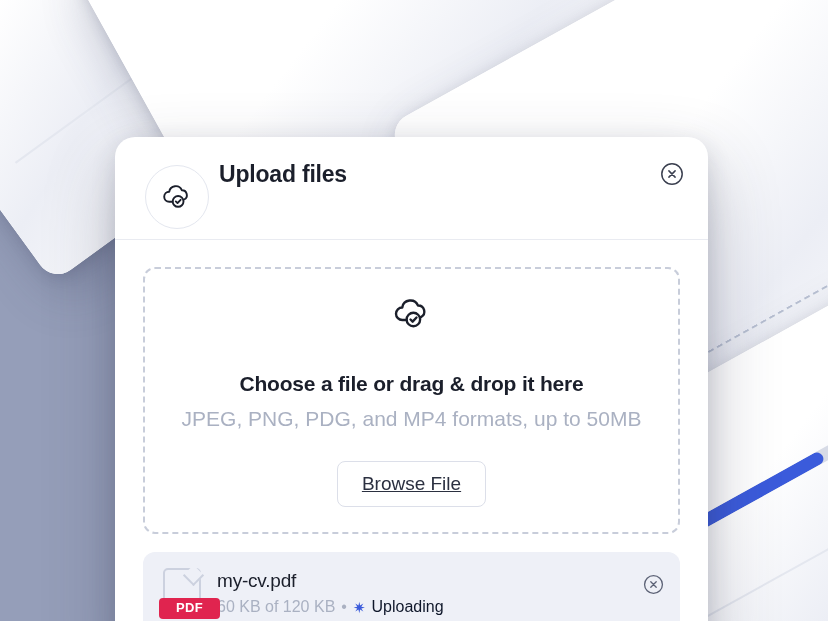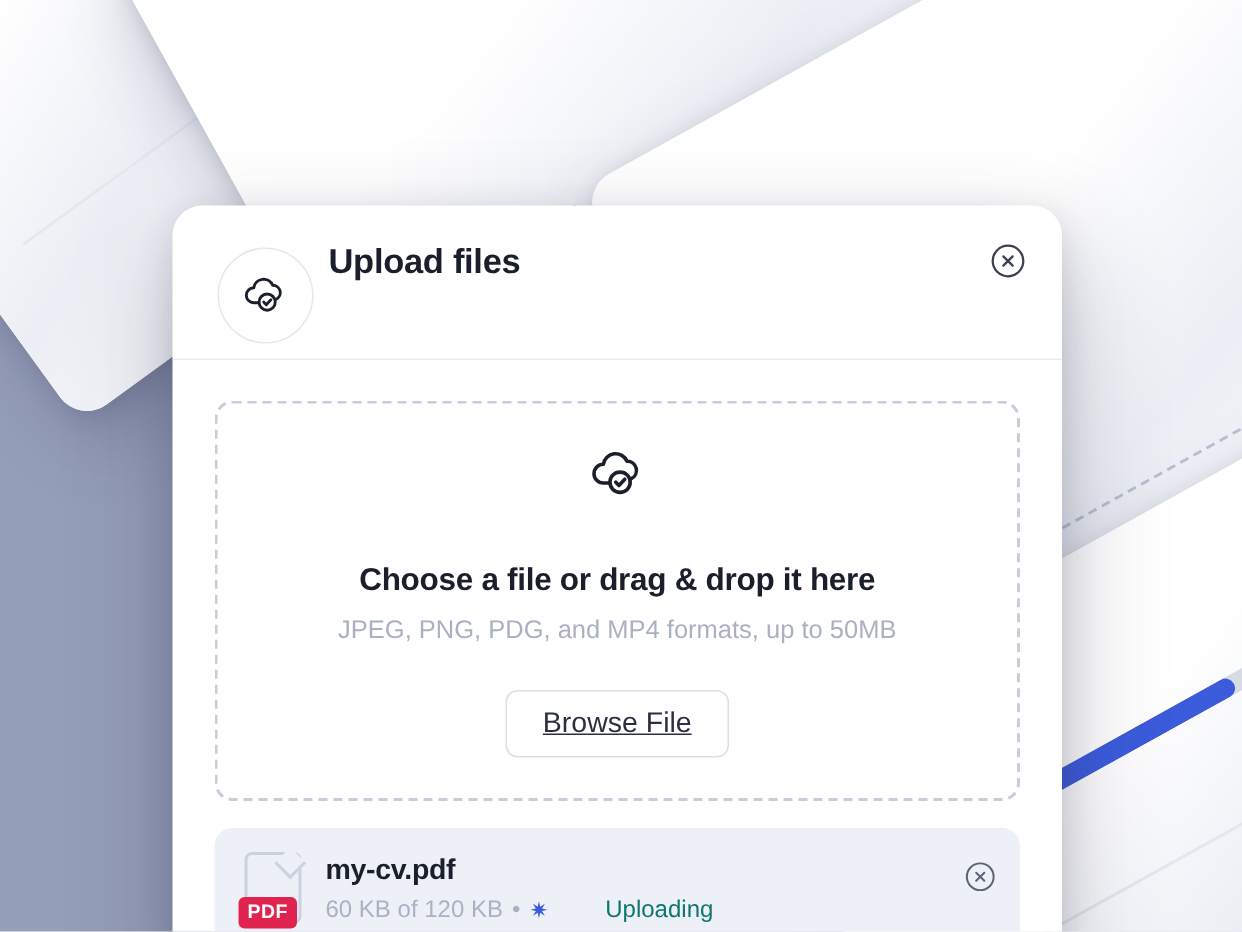--- a/index.html
+++ b/index.html
@@ -97,21 +97,21 @@
   }
 
   .modal-body{padding:27px 28px 0 28px;}
   #dropzone{
     border:2px dashed #c8cdda;border-radius:12px;height:267px;box-sizing:border-box;
     display:flex;flex-direction:column;align-items:center;justify-content:center;
     cursor:pointer;
   }
   .dz-icon{margin-bottom:34px;}
   .dz-title{font-size:21px;font-weight:700;color:#1b1f2b;letter-spacing:-.2px;text-align:right;}
-  .dz-hint{font-size:17px;color:#aab1c2;margin-top:11px;}
+  .dz-hint{font-size:21px;color:#aab1c2;margin-top:11px;}
   #browse-file-button{
     margin-top:30px;background:#fff;border:1.5px solid #dcdfe9;border-radius:8px;
     padding:10px 24px;font-size:19px;color:#2b3040;cursor:pointer;
     font-family:inherit;line-height:1.25;text-decoration:underline;
   }
 
   #file-list{margin-top:18px;}
   .file-row{
     display:flex;align-items:center;background:#eef0f7;border-radius:12px;
     padding:14px 16px;box-sizing:border-box;position:relative;
@@ -122,31 +122,31 @@
     border:2.2px solid #ccd1df;border-radius:5px;box-sizing:border-box;background:#eef0f7;
   }
   .file-icon .fold{
     position:absolute;right:6px;top:2px;width:13px;height:13px;
     border-left:2.2px solid #ccd1df;border-bottom:2.2px solid #ccd1df;
     background:#eef0f7;transform:rotate(-45deg);transform-origin:center;
   }
   .file-badge{
     position:absolute;left:0;bottom:1px;background:#e0244f;color:#fff;
     font-size:13px;font-weight:700;letter-spacing:.3px;
-    padding:3px 6px;border-radius:4px;line-height:1.15;
+    padding:3px 17px;border-radius:4px;line-height:1.15;
   }
   .file-meta{flex:1;min-width:0;}
-  .file-name{font-size:19px;font-weight:700;color:#1b1f2b;letter-spacing:-.2px;}
+  .file-name{font-size:19px;font-weight:400;color:#1b1f2b;letter-spacing:-.2px;}
   .file-status{
     font-size:16px;color:#aab1c2;margin-top:6px;
     display:flex;align-items:center;gap:6px;white-space:nowrap;
   }
   .dot-sep{color:#aab1c2;}
   .spinner-glyph{color:#3b5bdb;font-size:15px;font-weight:700;line-height:1;}
-  .status-word{color:#0f766e;margin-left:32px;}
+  .status-word{color:#0f172a;}
   .file-remove{
     position:absolute;right:16px;top:22px;width:21px;height:21px;cursor:pointer;
   }
 </style>
 </head>
 <body>
 
 <div id="stage">
 
   <div class="bgcard" id="bg-card-a">

